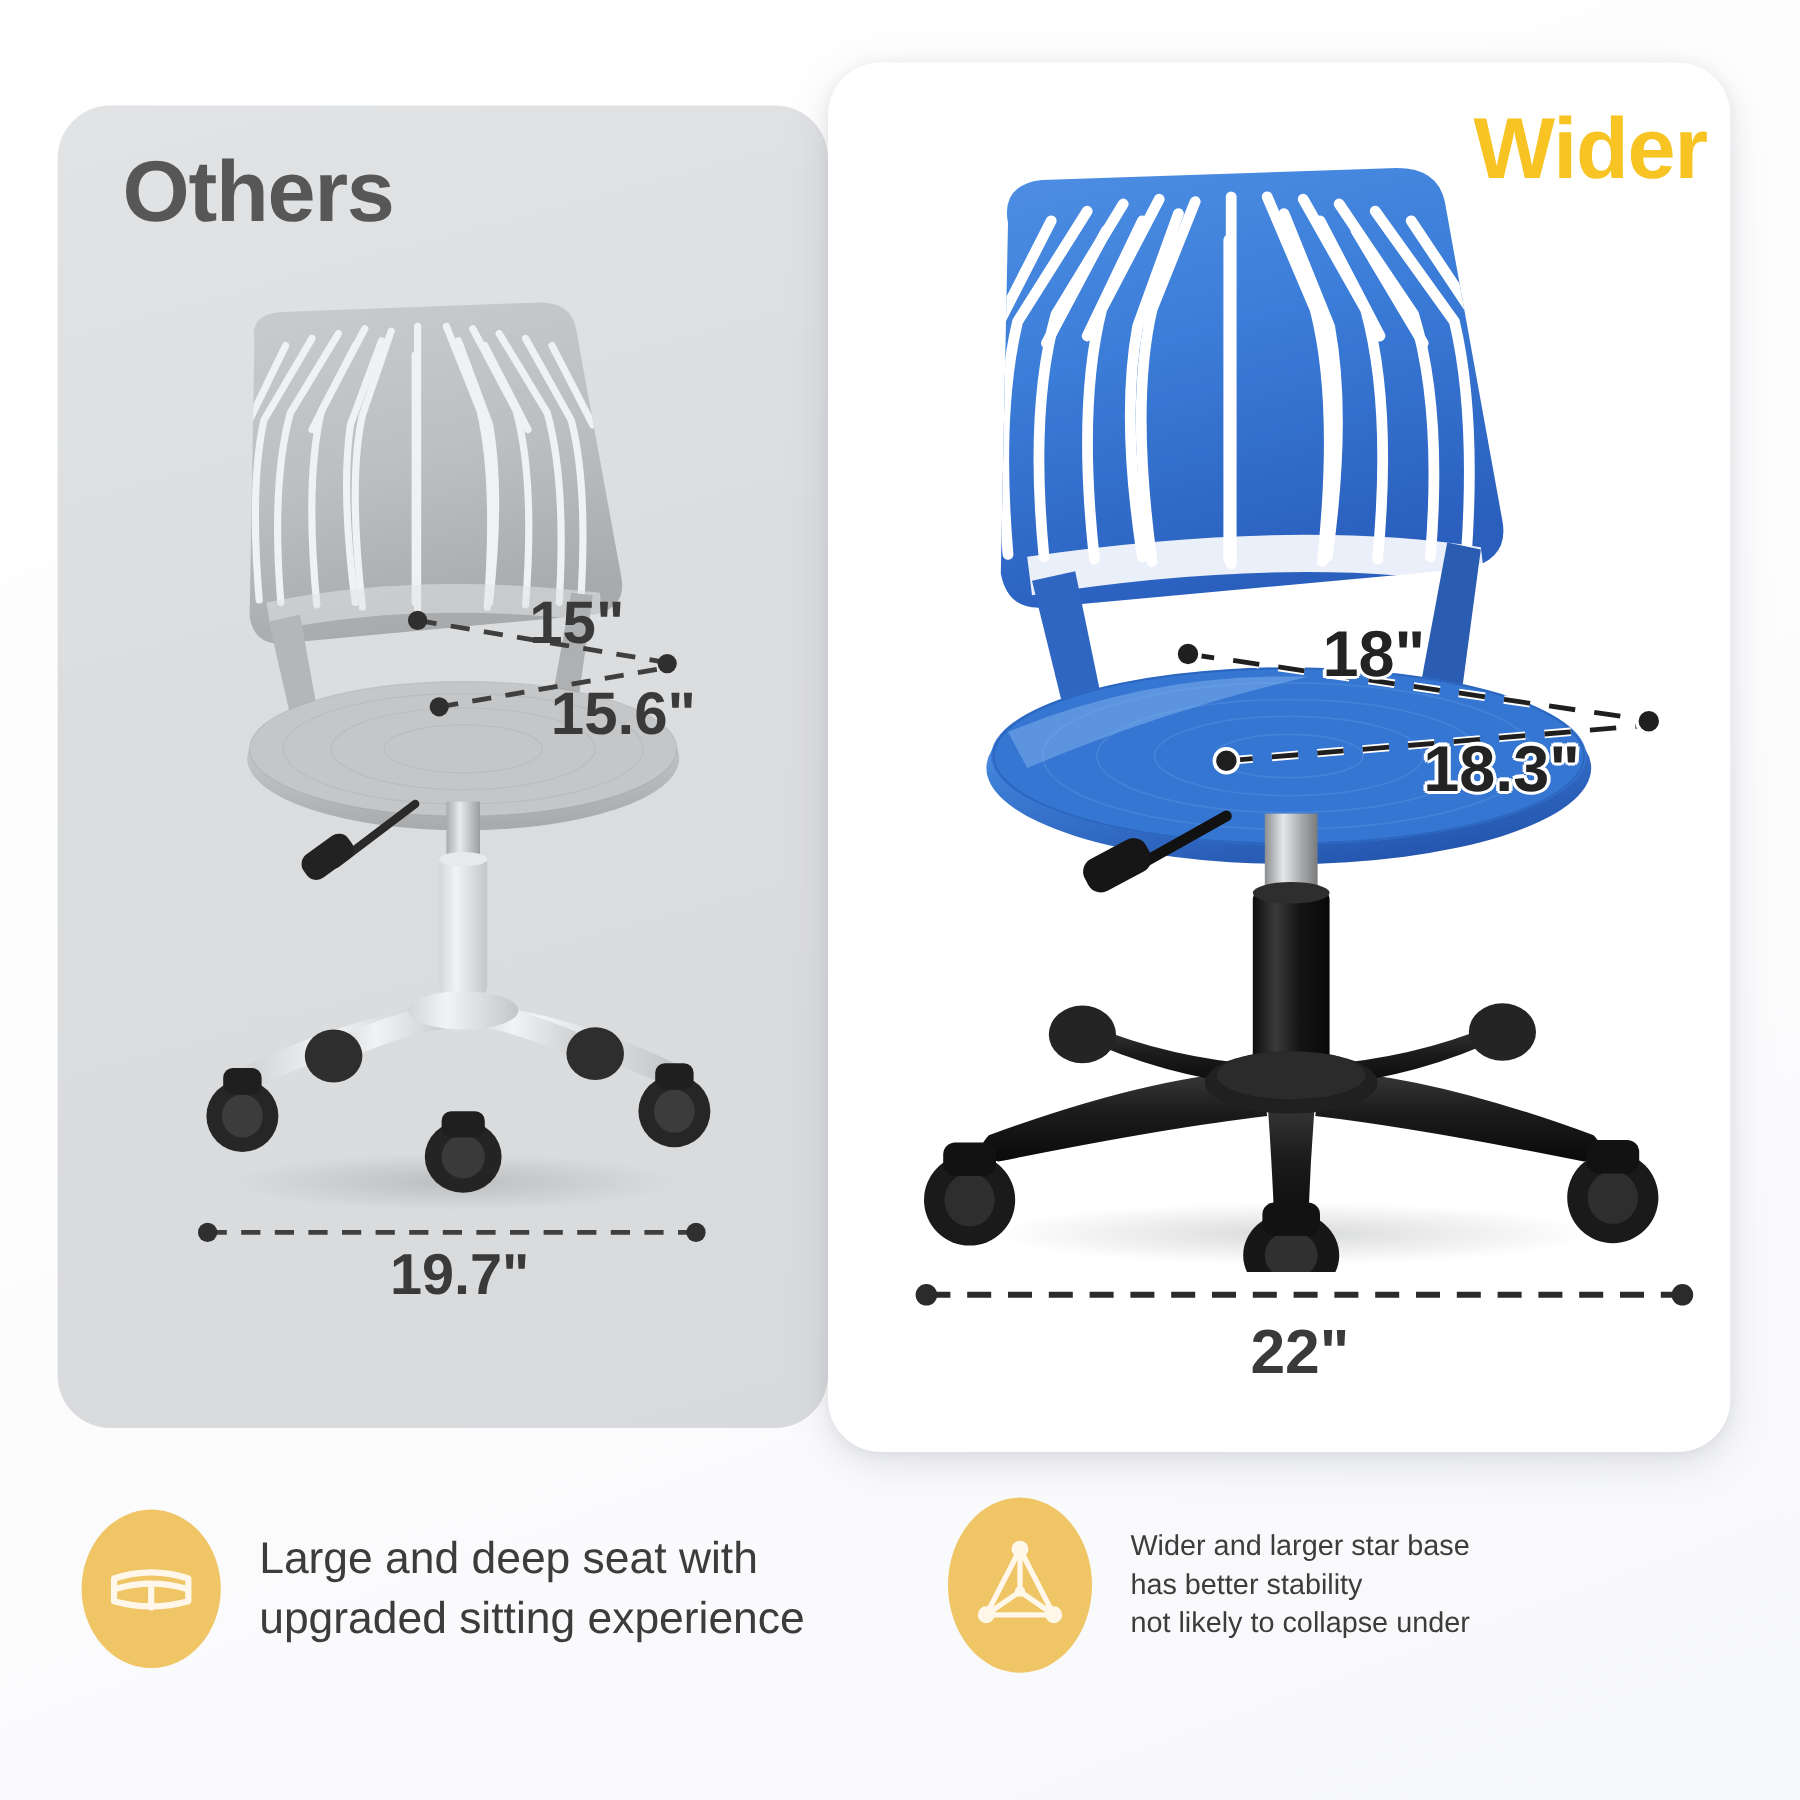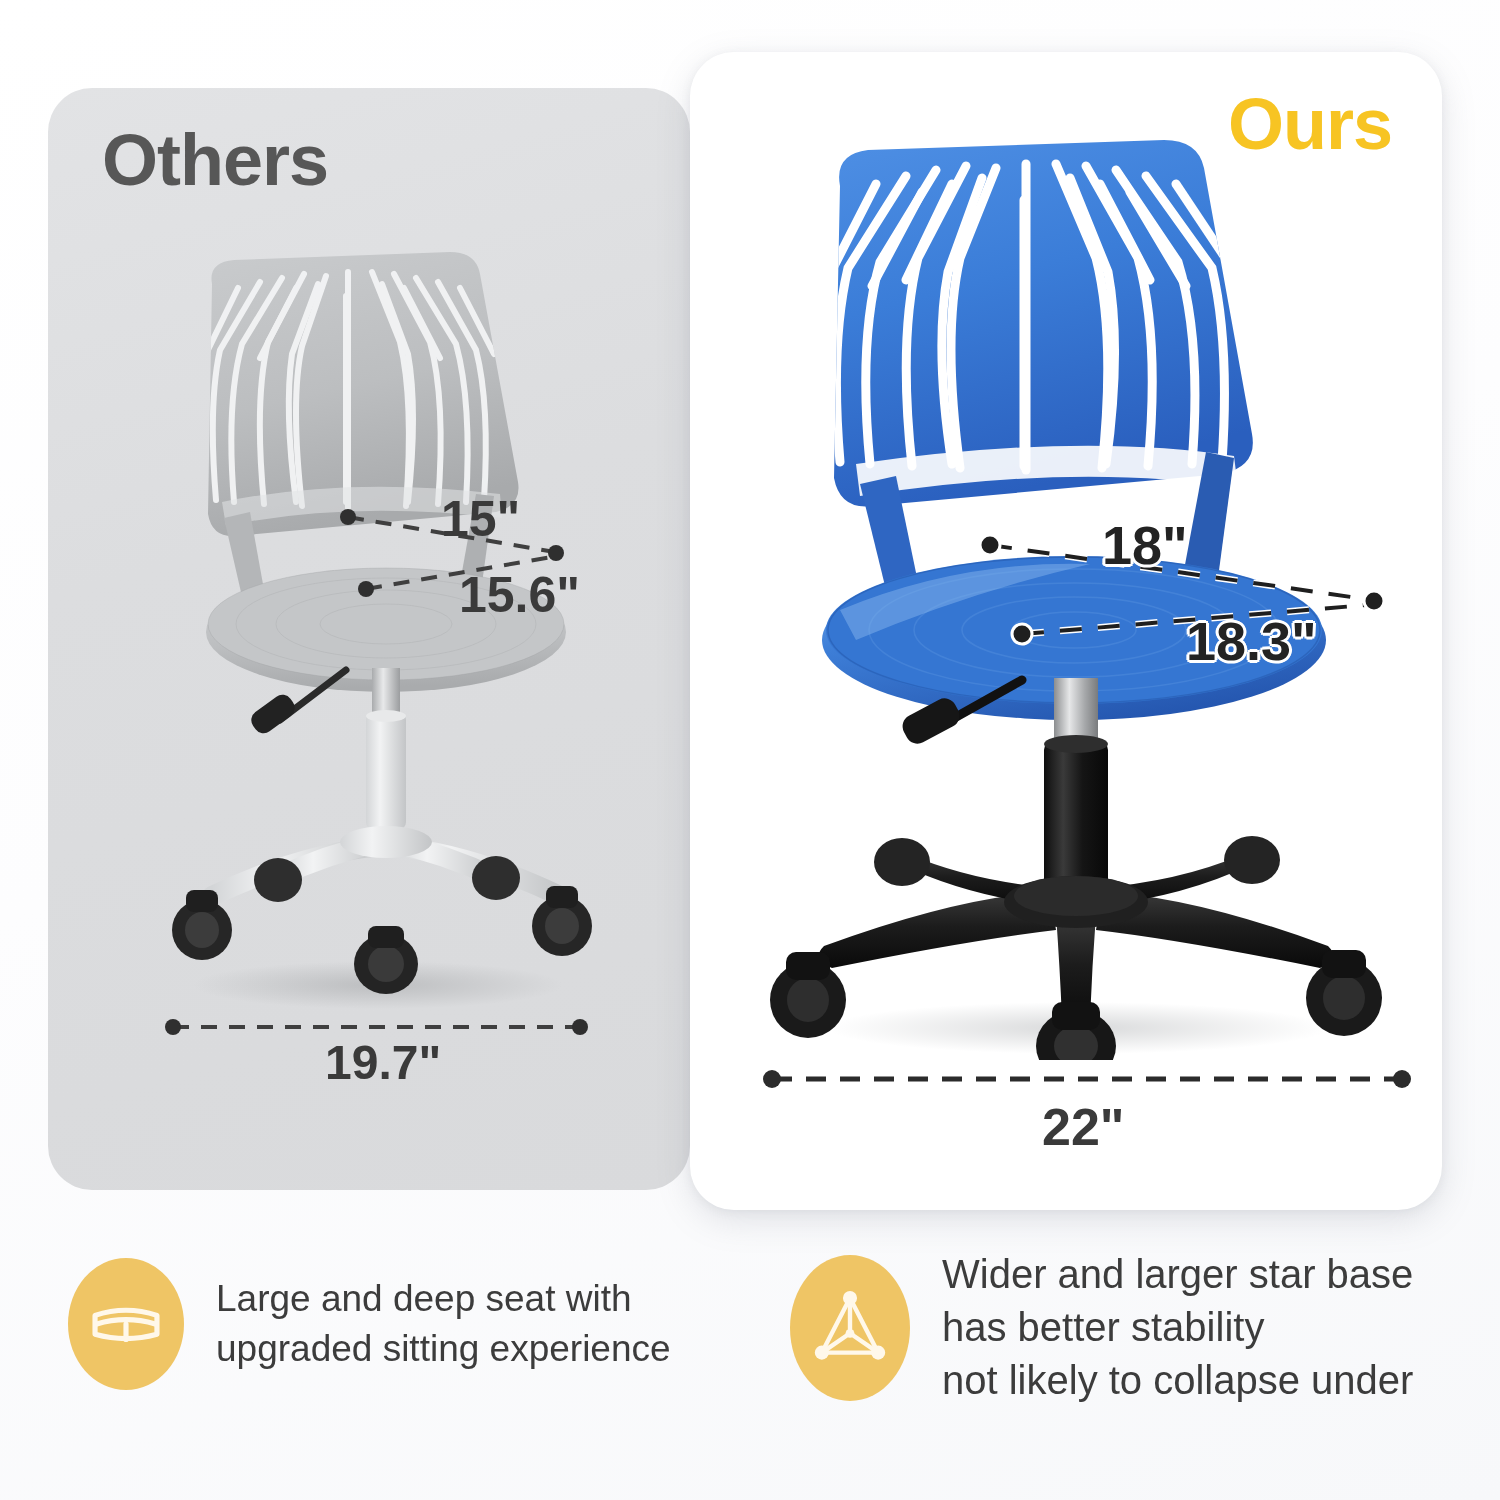--- a/index.html
+++ b/index.html
@@ -119,21 +119,21 @@
     height: 146px;
   }
   .feature-text {
     margin-left: 32px;
     font-size: 37px;
     line-height: 1.34;
     color: #3c3c3c;
     white-space: pre-line;
   }
   #feature-right .feature-text {
-    font-size: 40px;
+    font-size: 24px;
     line-height: 1.33;
   }
 </style>
 </head>
 <body>
 
 <div id="others-panel"></div>
 <div id="others-title" class="panel-title">Others</div>
 
 <div id="others-chair" class="chair-stage">
@@ -253,21 +253,21 @@
     <circle cx="173" cy="1027" r="8"></circle>
     <circle cx="580" cy="1027" r="8"></circle>
   </g>
 </svg>
 
 <div id="lbl-15" class="dim-label dim-dark">15"</div>
 <div id="lbl-156" class="dim-label dim-dark">15.6"</div>
 <div id="lbl-197" class="dim-label dim-dark">19.7"</div>
 
 <div id="ours-panel"></div>
-<div id="ours-title" class="panel-title">Ours</div>
+<div id="ours-title" class="panel-title">Wider</div>
 
 <div id="ours-chair" class="chair-stage">
   <svg viewBox="0 0 660 920" xmlns="http://www.w3.org/2000/svg">
     <defs>
       <linearGradient id="bBack" x1="0" y1="0" x2="0.3" y2="1">
         <stop offset="0%" stop-color="#4E8FE4"></stop>
         <stop offset="45%" stop-color="#3B7DD8"></stop>
         <stop offset="100%" stop-color="#2A5FBE"></stop>
       </linearGradient>
       <linearGradient id="bSeat" x1="0.1" y1="0" x2="0.6" y2="1">

